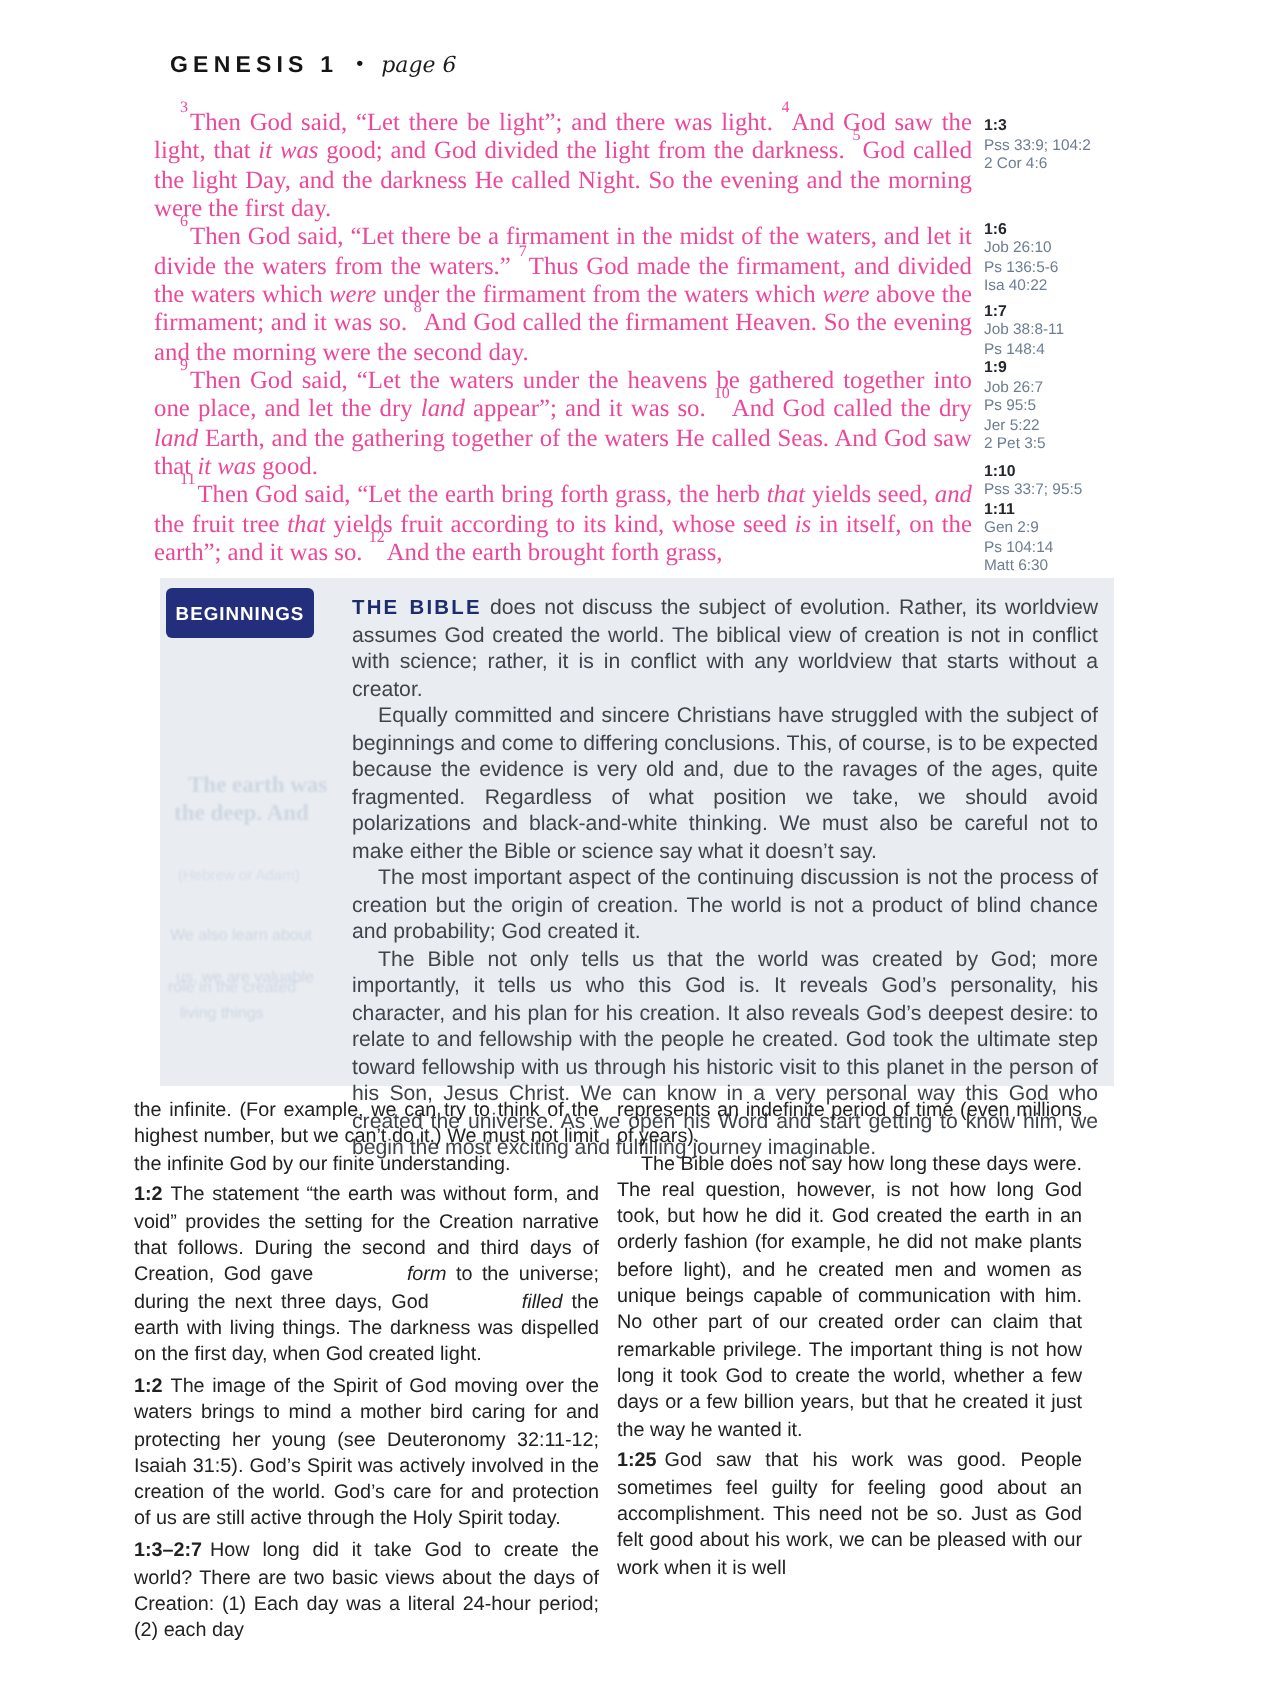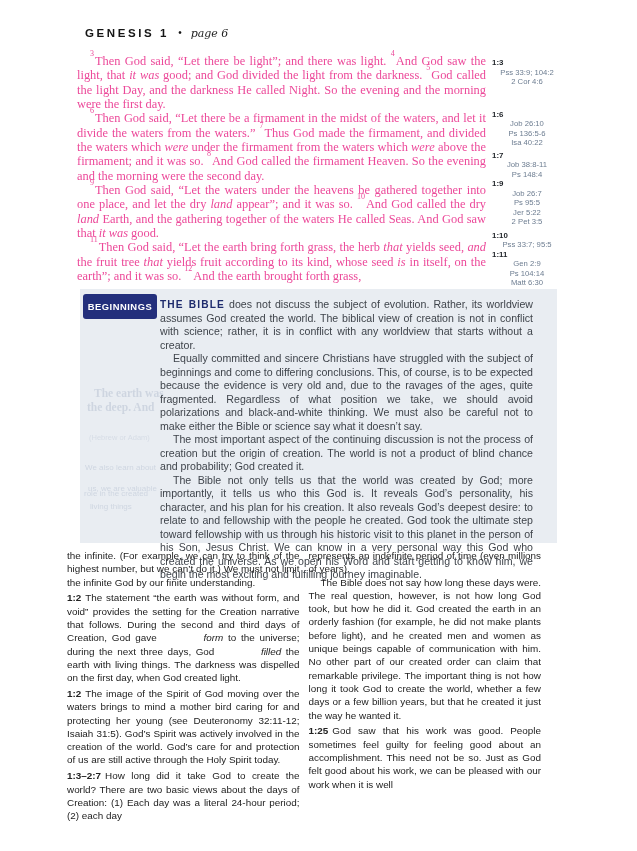--- a/index.html
+++ b/index.html
@@ -17,33 +17,33 @@
   .scripture{width:409px;font-family:"Liberation Serif","DejaVu Serif",serif;
              font-size:12.4px;line-height:14.35px;text-align:justify;color:#ec4899;}
   .scripture p{margin:0;text-indent:13px;}
   .scripture sup{font-size:8px;line-height:0;position:relative;top:-4px;margin-right:1px;}
   .scripture i{font-style:italic;}
 
   
   .refs{position:absolute;left:415px;top:4px;width:70px;
         font-family:"Liberation Sans",sans-serif;font-size:7.7px;line-height:9.5px;}
   .ref-group b{display:block;color:#23272c;font-size:7.9px;}
-  .ref-group span{display:block;color:#6d7d91;text-align:center;}
+  .ref-group span{display:block;color:#6d7d91;}
   .refs .ref-group:nth-child(2){margin-top:23px;}
   .refs .ref-group:nth-child(3){margin-top:3px;}
   .refs .ref-group:nth-child(4){margin-top:0px;}
   .refs .ref-group:nth-child(5){margin-top:4px;}
   .refs .ref-group:nth-child(6){margin-top:0px;}
 
   
   .feature-box{position:absolute;left:80px;top:289px;width:477px;height:254px;background:#e9edf2;}
   .feature-label{position:absolute;left:3px;top:5px;width:74px;height:25px;background:#232f7c;color:#ffffff;
                  border-radius:3px;font-weight:bold;font-size:9.4px;letter-spacing:0.5px;
                  display:flex;align-items:center;justify-content:center;}
-  .feature-content{position:absolute;left:80px;top:9px;width:373px;
+  .feature-content{position:absolute;left:96px;top:9px;width:373px;
                    font-size:10.6px;line-height:13.5px;color:#3f444b;text-align:justify;}
   .feature-content p{margin:0;}
   .feature-content p.ind{text-indent:13px;}
   .feature-content .lead{color:#1e2b6d;font-weight:bold;letter-spacing:1.1px;font-size:10.2px;}
 
   
   .ghosts{position:absolute;left:0;top:0;width:92px;height:100%;pointer-events:none;}
   .ghost{position:absolute;color:#8a9ab5;opacity:0.28;filter:blur(0.4px);white-space:nowrap;}
   .ghost:nth-child(1){left:14px;top:98px; font-family:"Liberation Serif",serif;font-weight:bold;font-size:11.5px;}
   .ghost:nth-child(2){left:7px; top:112px;font-family:"Liberation Serif",serif;font-weight:bold;font-size:11.5px;}

